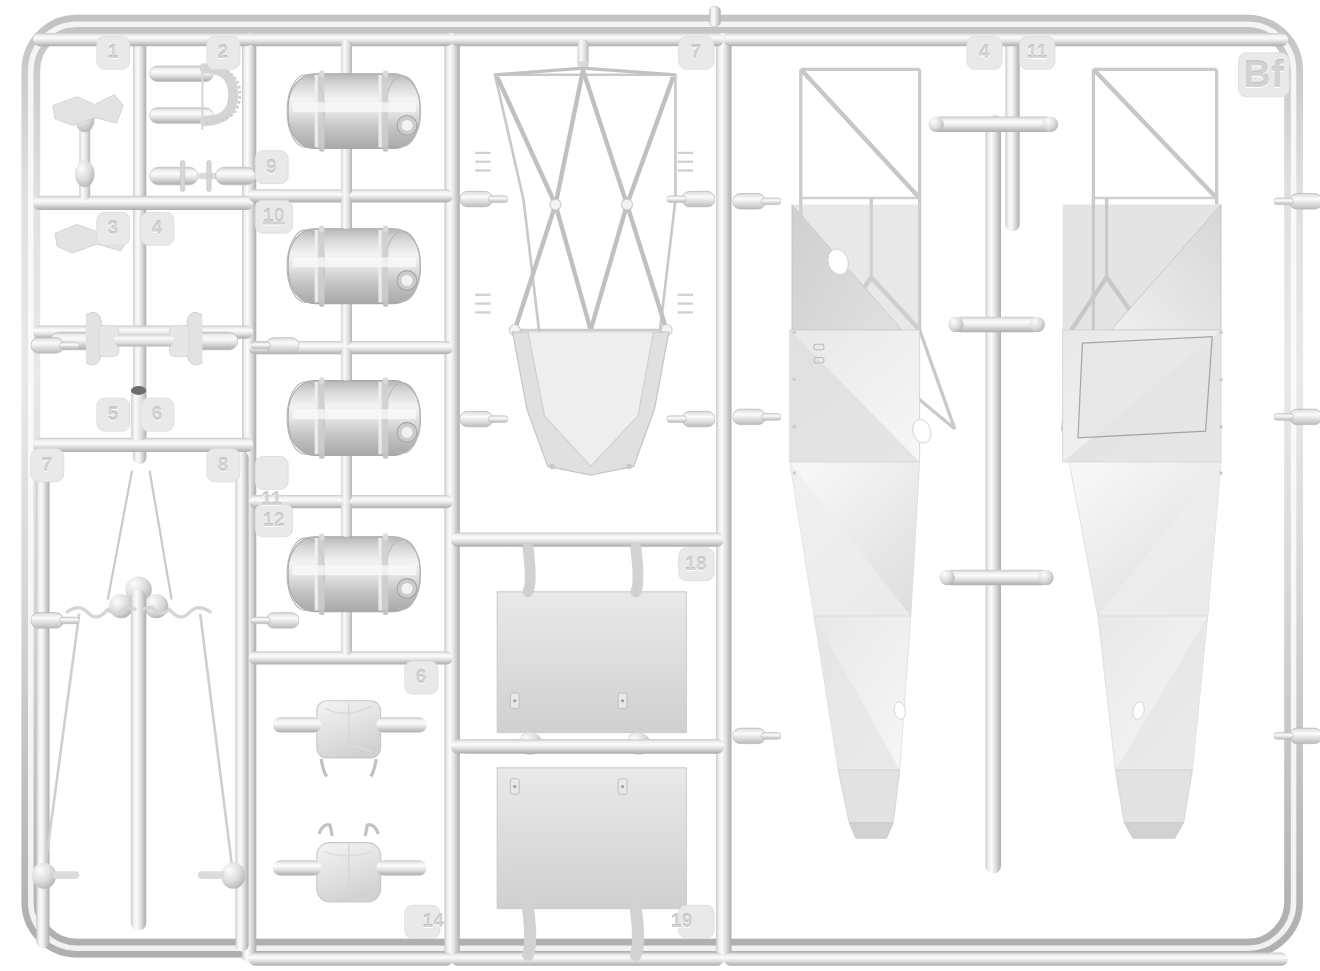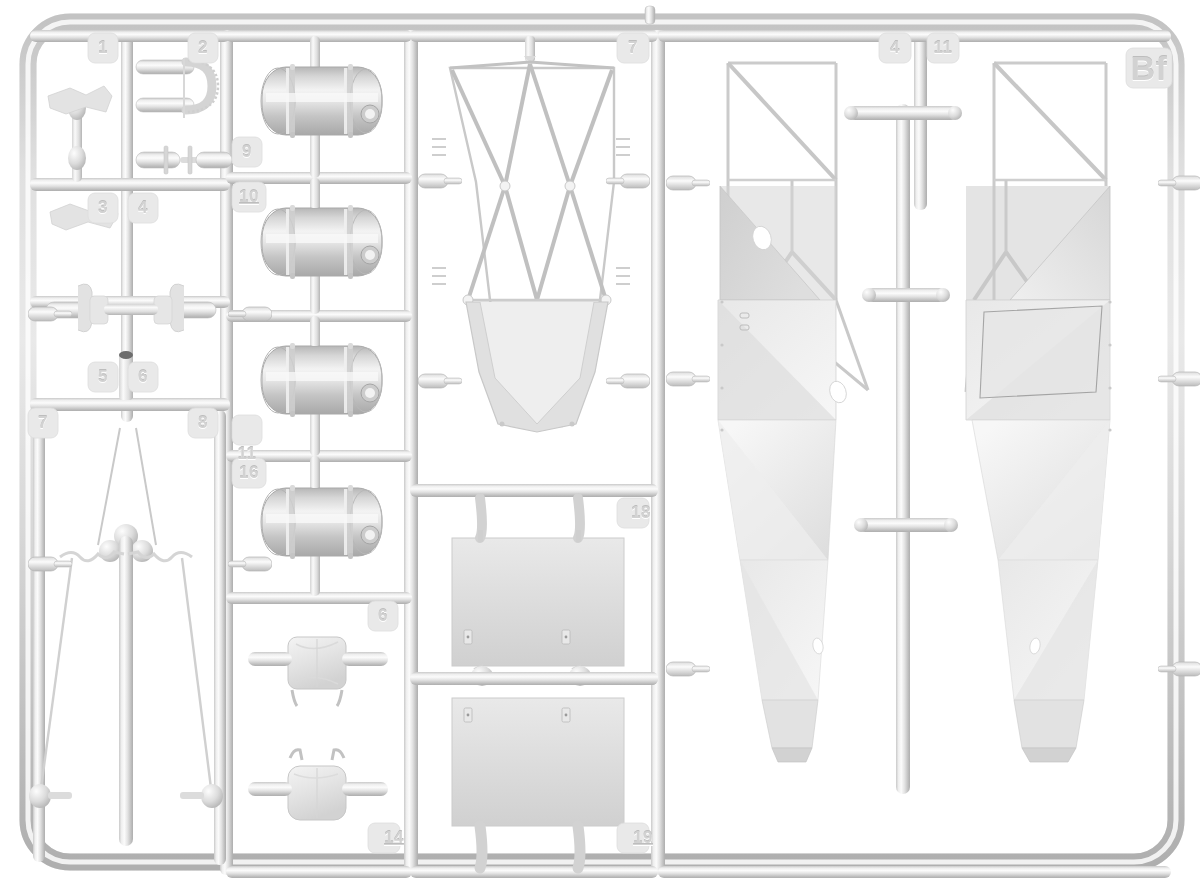--- a/index.html
+++ b/index.html
@@ -496,24 +496,24 @@
       <div class="plaque sm" style="left: 188px; top: 33px; width: 30px; height: 30px;">2</div>
       <div class="plaque sm" style="left: 88px; top: 193px; width: 30px; height: 30px;">3</div>
       <div class="plaque sm" style="left: 128px; top: 193px; width: 30px; height: 30px;">4</div>
       <div class="plaque sm" style="left: 88px; top: 362px; width: 30px; height: 30px;">5</div>
       <div class="plaque sm" style="left: 128px; top: 362px; width: 30px; height: 30px;">6</div>
       <div class="plaque sm" style="left: 28px; top: 408px; width: 30px; height: 30px;">7</div>
       <div class="plaque sm" style="left: 188px; top: 408px; width: 30px; height: 30px;">8</div>
       <div class="plaque sm" style="left: 232px; top: 137px; width: 30px; height: 30px;">9</div>
       <div class="plaque sm" style="left: 232px; top: 182px; width: 34px; height: 30px; text-decoration: underline;">10</div>
       <div class="plaque sm" style="left: 232px; top: 415px; width: 30px; height: 30px; margin-top: 24px;">11</div>
-      <div class="plaque sm" style="left: 232px; top: 458px; width: 34px; height: 30px;">16</div>
+      <div class="plaque sm" style="left: 232px; top: 458px; width: 34px; height: 30px;">12</div>
       <div class="plaque sm" style="left: 368px; top: 601px; width: 30px; height: 30px;">6</div>
-      <div class="plaque sm" style="left: 368px; top: 823px; width: 52px; height: 30px; text-decoration: underline;">14</div>
+      <div class="plaque sm" style="left: 368px; top: 823px; width: 52px; height: 30px;">14</div>
       <div class="plaque sm" style="left: 617px; top: 33px; width: 32px; height: 30px;">7</div>
       <div class="plaque sm" style="left: 879px; top: 33px; width: 32px; height: 30px;">4</div>
       <div class="plaque sm" style="left: 927px; top: 33px; width: 32px; height: 30px;">11</div>
-      <div class="plaque sm" style="left: 617px; top: 498px; width: 48px; height: 30px;">18</div>
-      <div class="plaque sm" style="left: 617px; top: 823px; width: 52px; height: 30px; text-decoration: underline;">19</div>
+      <div class="plaque sm" style="left: 617px; top: 498px; width: 32px; height: 30px;">18</div>
+      <div class="plaque sm" style="left: 594px; top: 823px; width: 52px; height: 30px;">19</div>
       <div class="plaque bg" style="left: 1126px; top: 48px; width: 46px; height: 40px;">Bf</div>
     </div>
 
 </div>
 
 </body></html>

